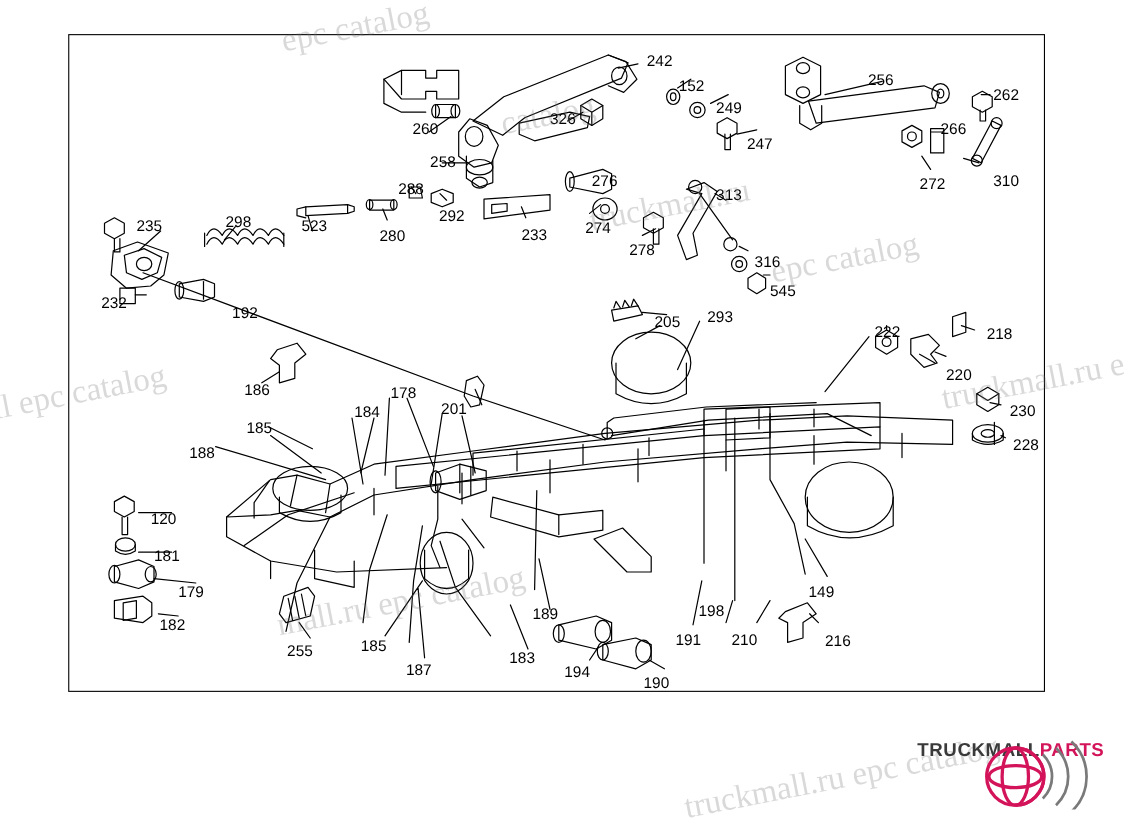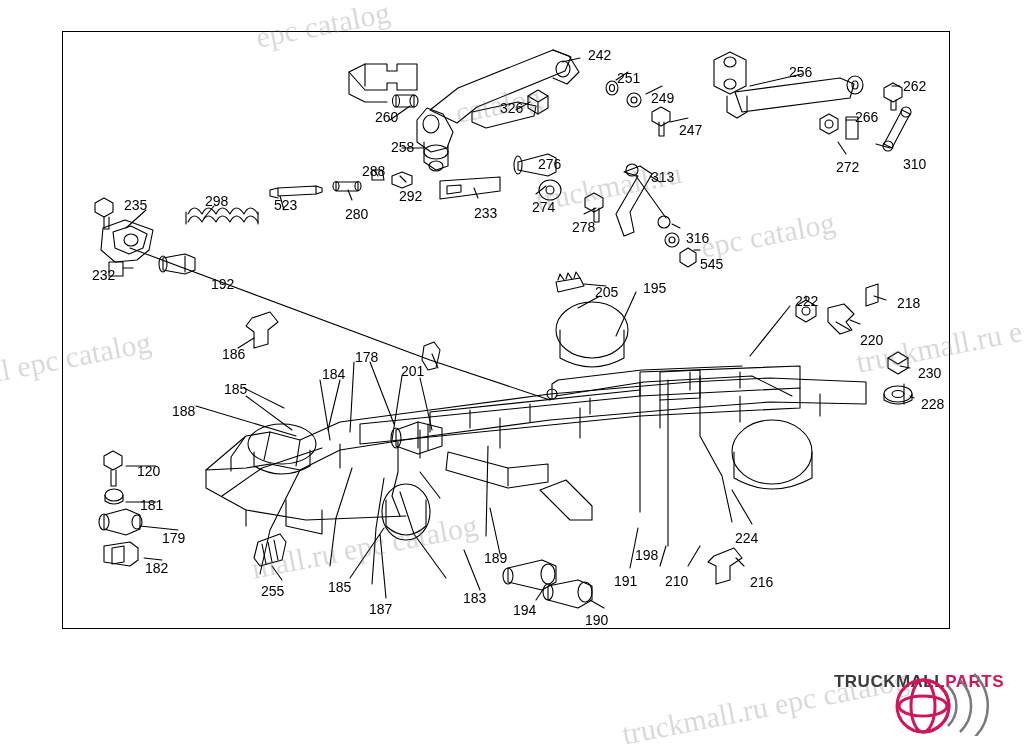--- a/index.html
+++ b/index.html
@@ -270,21 +270,21 @@
       <path d="M790 306 l-40 50"></path>
       <path d="M860 324 l-10 -4"></path>
 
       <path d="M146 210 l-20 18 M214 206 l-10 12 M284 210 l-4 -14 M352 200 l-4 -10 M406 182 l-6 -6 M378 176 l-4 -6 M478 198 l-4 -10 M536 194 l10 -8 M584 214 l12 -6 M660 182 l-10 -6 M672 224 l8 4 M700 250 l-6 0 M628 72 l-12 8 M662 86 l-16 8 M688 118 l-18 4 M802 74 l-52 12 M876 144 l14 4 M900 86 l-8 0 M856 120 l-10 0 M846 154 l-8 -12 M390 120 l20 -14 M402 148 l22 0 M516 110 l14 -8 M580 58 l-18 4 M606 286 l-22 -2 M806 300 l0 -4 M886 300 l-12 -4 M850 330 l-14 -8 M910 368 l-10 -2 M914 398 l-4 -2 M238 348 l16 -10 M244 388 l40 20 M196 406 l100 30 M156 466 l-30 0 M156 502 l-30 0 M178 530 l-38 -4 M162 560 l-18 -2 M282 580 l-10 -14 M350 578 l34 -50 M386 598 l-6 -64 M480 590 l-16 -40 M500 554 l-10 -46 M536 600 l8 -12 M604 608 l-14 -8 M630 568 l8 -40 M660 566 l6 -20 M688 566 l12 -20 M744 566 l-8 -8 M752 524 l-20 -34 M438 368 l-6 -14 M370 362 l24 62 M340 380 l-12 50 M246 396 l46 34"></path>
     </g>
   </svg>
 
   <div class="frame-box"></div>
 
   <div class="callout" style="left:588px;top:48px">242</div>
-  <div class="callout" style="left:617px;top:71px">251</div>
+  <div class="callout" style="left:617px;top:71px">152</div>
   <div class="callout" style="left:789px;top:65px">256</div>
   <div class="callout" style="left:903px;top:79px">262</div>
   <div class="callout" style="left:651px;top:91px">249</div>
   <div class="callout" style="left:500px;top:101px">326</div>
   <div class="callout" style="left:375px;top:110px">260</div>
   <div class="callout" style="left:855px;top:110px">266</div>
   <div class="callout" style="left:679px;top:123px">247</div>
   <div class="callout" style="left:391px;top:140px">258</div>
   <div class="callout" style="left:836px;top:160px">272</div>
   <div class="callout" style="left:903px;top:157px">310</div>
@@ -297,36 +297,36 @@
   <div class="callout" style="left:274px;top:198px">523</div>
   <div class="callout" style="left:345px;top:207px">280</div>
   <div class="callout" style="left:474px;top:206px">233</div>
   <div class="callout" style="left:532px;top:200px">274</div>
   <div class="callout" style="left:572px;top:220px">278</div>
   <div class="callout" style="left:686px;top:231px">316</div>
   <div class="callout" style="left:700px;top:257px">545</div>
   <div class="callout" style="left:92px;top:268px">232</div>
   <div class="callout" style="left:211px;top:277px">192</div>
   <div class="callout" style="left:595px;top:285px">205</div>
-  <div class="callout" style="left:643px;top:281px">195</div>
+  <div class="callout" style="left:643px;top:281px">293</div>
   <div class="callout" style="left:795px;top:294px">222</div>
   <div class="callout" style="left:897px;top:296px">218</div>
   <div class="callout" style="left:860px;top:333px">220</div>
   <div class="callout" style="left:222px;top:347px">186</div>
   <div class="callout" style="left:355px;top:350px">178</div>
   <div class="callout" style="left:401px;top:364px">201</div>
   <div class="callout" style="left:918px;top:366px">230</div>
   <div class="callout" style="left:322px;top:367px">184</div>
   <div class="callout" style="left:224px;top:382px">185</div>
   <div class="callout" style="left:921px;top:397px">228</div>
   <div class="callout" style="left:172px;top:404px">188</div>
   <div class="callout" style="left:137px;top:464px">120</div>
   <div class="callout" style="left:140px;top:498px">181</div>
   <div class="callout" style="left:162px;top:531px">179</div>
-  <div class="callout" style="left:735px;top:531px">224</div>
+  <div class="callout" style="left:735px;top:531px">149</div>
   <div class="callout" style="left:145px;top:561px">182</div>
   <div class="callout" style="left:484px;top:551px">189</div>
   <div class="callout" style="left:635px;top:548px">198</div>
   <div class="callout" style="left:261px;top:584px">255</div>
   <div class="callout" style="left:328px;top:580px">185</div>
   <div class="callout" style="left:463px;top:591px">183</div>
   <div class="callout" style="left:614px;top:574px">191</div>
   <div class="callout" style="left:665px;top:574px">210</div>
   <div class="callout" style="left:750px;top:575px">216</div>
   <div class="callout" style="left:369px;top:602px">187</div>

